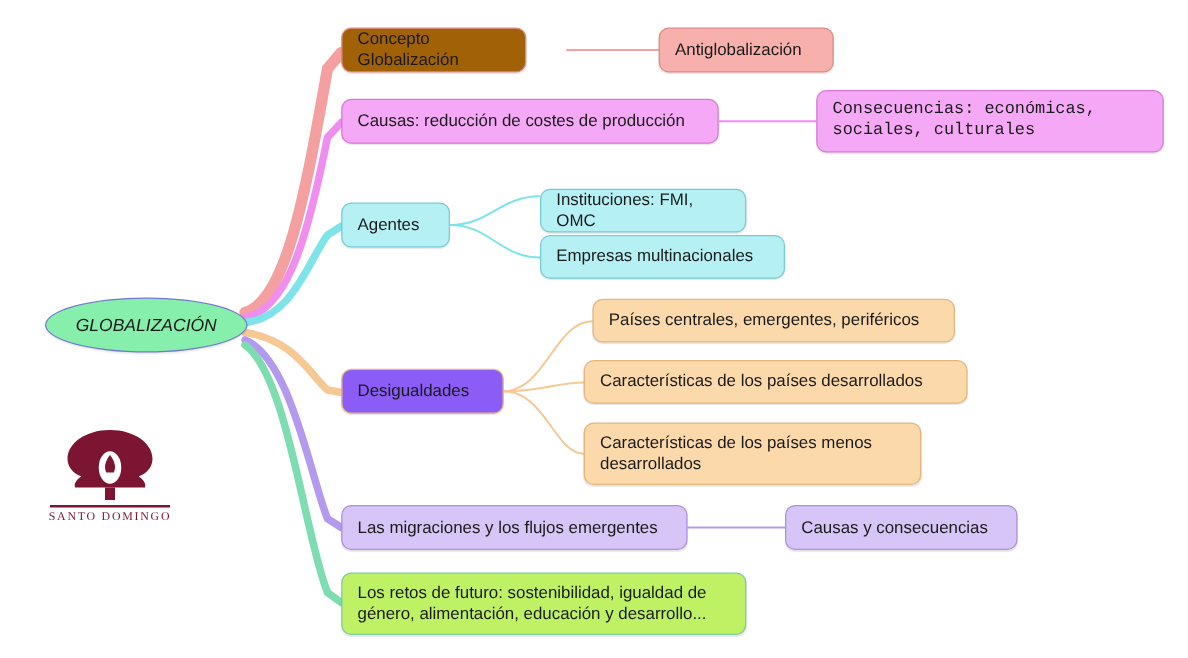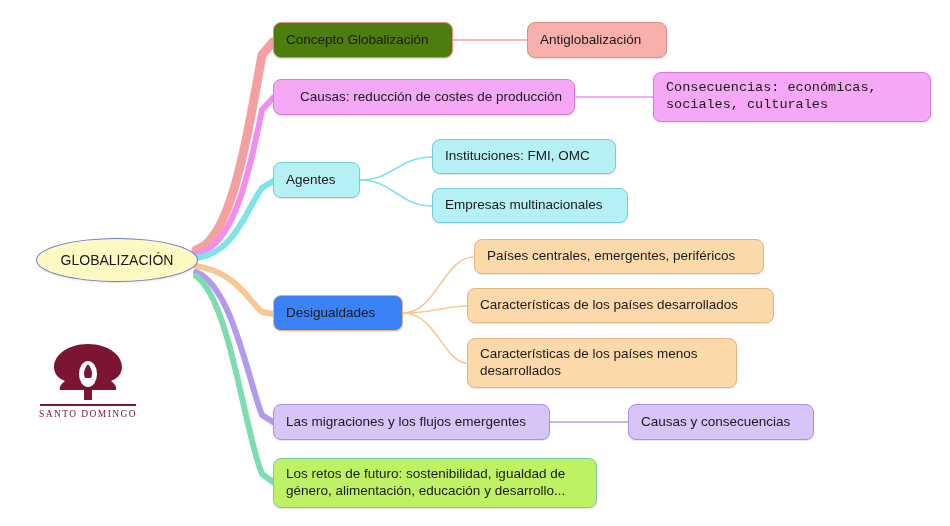--- a/index.html
+++ b/index.html
@@ -89,49 +89,49 @@
     <path d="M360,180 C392,180 400,157 432,157" stroke="#7fe3ea" stroke-width="1.6" fill="none"></path>
     <path d="M360,180 C392,180 400,206 432,206" stroke="#7fe3ea" stroke-width="1.6" fill="none"></path>
 
     <path d="M403,313 C436,313 444,257 474,257" stroke="#f6c893" stroke-width="1.6" fill="none"></path>
     <path d="M403,313 C436,313 444,306 467,306" stroke="#f6c893" stroke-width="1.6" fill="none"></path>
     <path d="M403,313 C436,313 444,363 467,363" stroke="#f6c893" stroke-width="1.6" fill="none"></path>
 
     <path d="M550,422 L628,422" stroke="#b49aee" stroke-width="1.6" fill="none"></path>
   </svg>
 
-  <div class="root" style="left:36px; top:238px; width:160px; height:42px; background:#fef9c3; border-color:#6f7ad0;">
+  <div class="root" style="left:36px; top:238px; width:160px; height:42px; background:#86efac; border-color:#6f7ad0;font-style:italic;">
     <span>GLOBALIZACIÓN</span>
   </div>
 
-  <div class="node" style="left:273px; top:22px; width:180px; height:36px; background:#4d7c0f; border-color:#e08a84;">
+  <div class="node" style="left:273px; top:22px; width:148px; height:36px; background:#a16207; border-color:#e08a84;">
     <span>Concepto Globalización</span>
   </div>
   <div class="node" style="left:527px; top:22px; width:140px; height:36px; background:#f7b0ab; border-color:#e08a84;">
     <span>Antiglobalización</span>
   </div>
 
-  <div class="node" style="left:273px; top:79px; width:302px; height:36px; background:#f5a8f5; border-color:#d877d8;justify-content:flex-end;">
+  <div class="node" style="left:273px; top:79px; width:302px; height:36px; background:#f5a8f5; border-color:#d877d8;">
     <span>Causas: reducción de costes de producción</span>
   </div>
   <div class="node" style="left:653px; top:72px; width:278px; height:50px; background:#f5a8f5; border-color:#d877d8;font-family:Liberation Mono, monospace;">
     <span>Consecuencias: económicas, sociales, culturales</span>
   </div>
 
   <div class="node" style="left:273px; top:162px; width:87px; height:36px; background:#b5f0f5; border-color:#74ccd6;">
     <span>Agentes</span>
   </div>
-  <div class="node" style="left:432px; top:139px; width:184px; height:35px; background:#b5f0f5; border-color:#74ccd6;">
+  <div class="node" style="left:432px; top:151px; width:165px; height:35px; background:#b5f0f5; border-color:#74ccd6;">
     <span>Instituciones: FMI, OMC</span>
   </div>
   <div class="node" style="left:432px; top:188px; width:196px; height:35px; background:#b5f0f5; border-color:#74ccd6;">
     <span>Empresas multinacionales</span>
   </div>
 
-  <div class="node" style="left:273px; top:295px; width:130px; height:36px; background:#3b82f6; border-color:#e5b57f;">
+  <div class="node" style="left:273px; top:295px; width:130px; height:36px; background:#8b5cf6; border-color:#e5b57f;">
     <span>Desigualdades</span>
   </div>
   <div class="node" style="left:474px; top:239px; width:290px; height:35px; background:#fbd9ab; border-color:#e5b57f;">
     <span>Países centrales, emergentes, periféricos</span>
   </div>
   <div class="node" style="left:467px; top:288px; width:307px; height:35px; background:#fbd9ab; border-color:#e5b57f;">
     <span>Características de los países desarrollados</span>
   </div>
   <div class="node" style="left:467px; top:338px; width:270px; height:50px; background:#fbd9ab; border-color:#e5b57f;">
     <span>Características de los países menos desarrollados</span>

